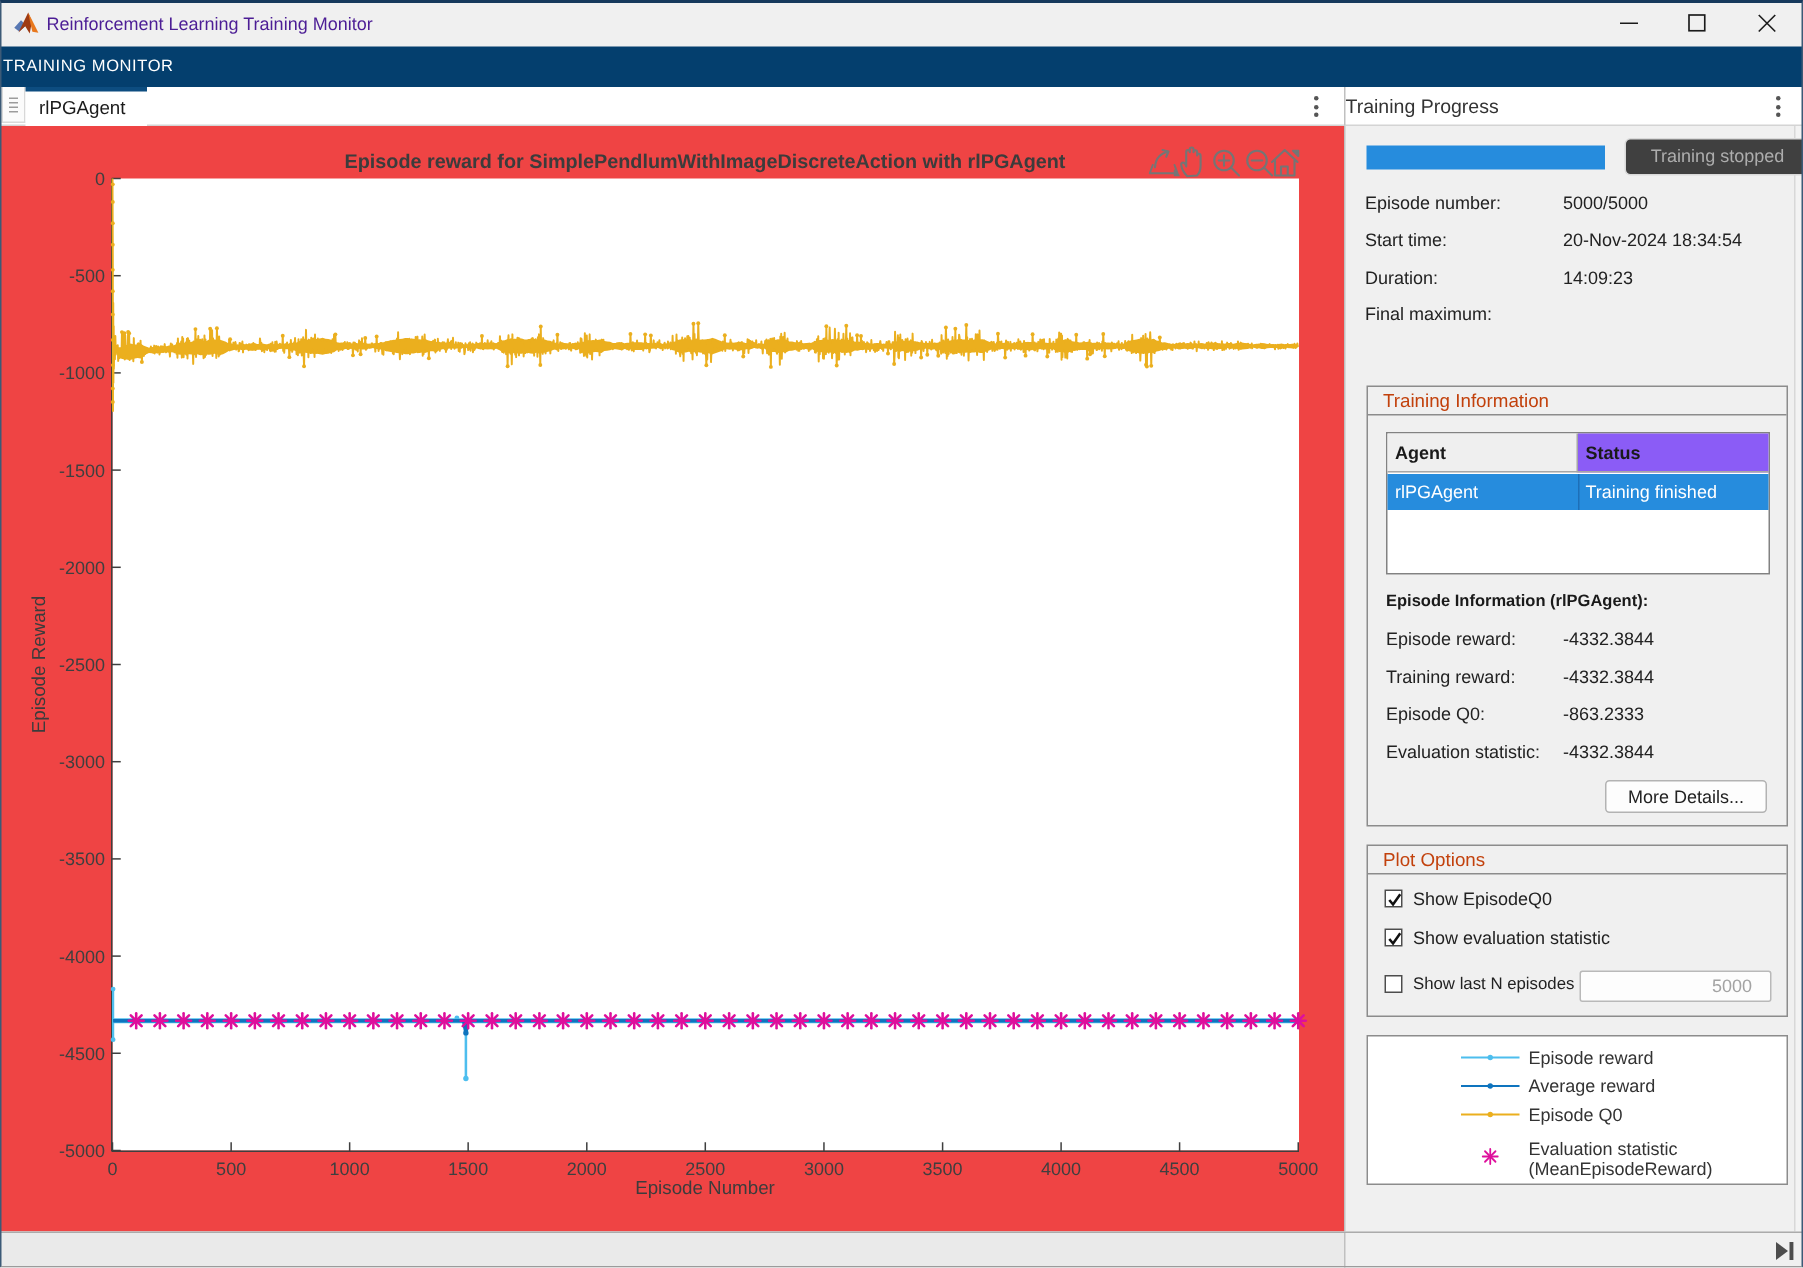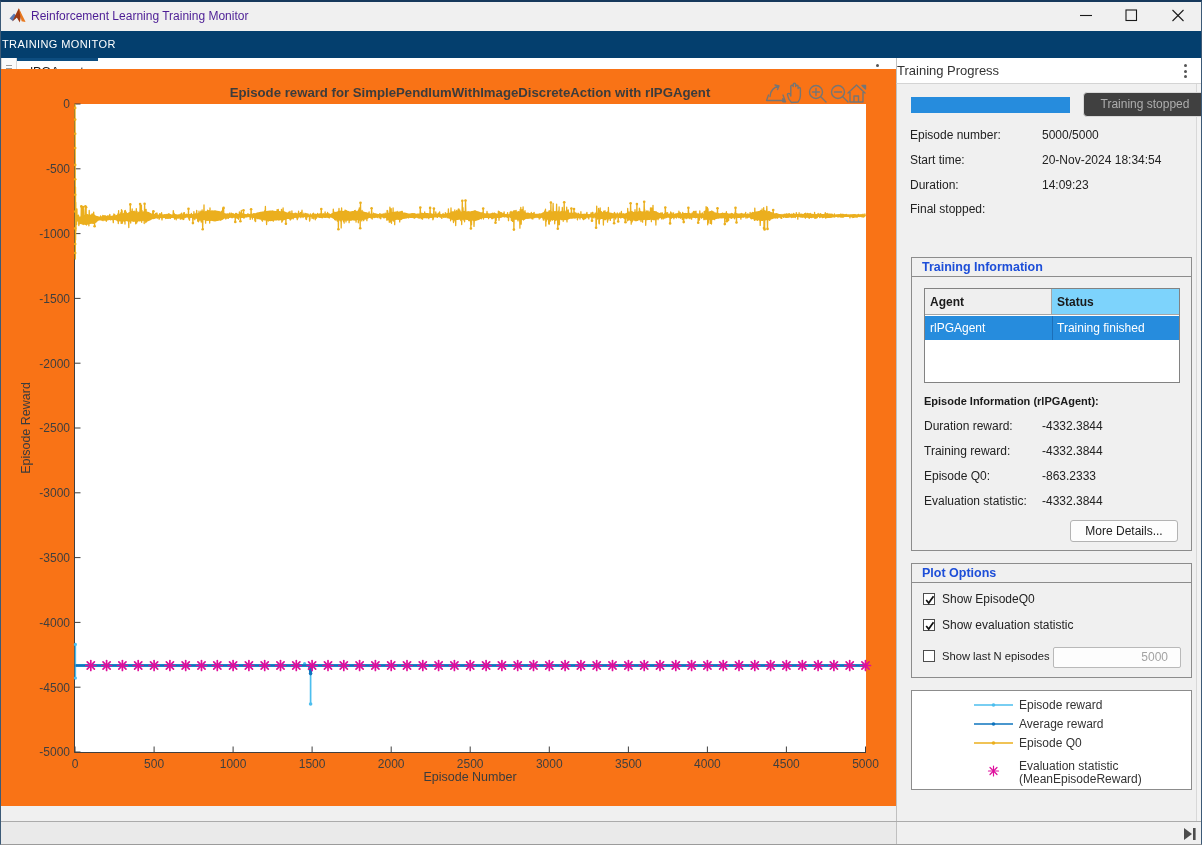--- a/index.html
+++ b/index.html
@@ -8,32 +8,32 @@
   border-left:1px solid #3c5a77; border-right:1px solid #3c5a77; border-bottom:1px solid #9b9b9b;
   z-index:50; pointer-events:none; }
 #titlebar { left:0; top:0; width:1202px; height:31px; background:#f0f0f0; }
 #title { left:31px; top:9px; font-size:12px; color:#4c1d95; }
 #ribbon { left:0; top:31px; width:1202px; height:27px; background:#043f6e; color:#fff;
   font-size:11px; letter-spacing:0.4px; line-height:27px; padding-left:2px; }
 #tabrow { left:0; top:58px; width:896px; height:26px; background:#fff; border-bottom:1px solid #d4d4d4; }
 #menubox { left:1px; top:58px; width:16px; height:24px; background:#fbfbfb; border:1px solid #d8d8d8; border-top:none; }
 #tab { left:17px; top:58px; width:81px; height:26px; background:#fff; border-top:3px solid #0d4d80;
   font-size:12.5px; color:#1b1b1b; text-align:left; padding-left:9px; line-height:22px; }
-#chart { left:0; top:69px; width:896px; height:737px; background:#f97316; }
+#chart { left:0; top:84px; width:896px; height:737px; background:#ef4444; }
 #pheader { left:896px; top:58px; width:306px; height:26px; background:#fff; border-bottom:1px solid #d4d4d4;
   border-left:1px solid #c0c0c0; font-size:13px; color:#333; line-height:26px; }
 #rpanel { left:896px; top:84px; width:306px; height:737px; background:#f0f0f0; border-left:1px solid #c0c0c0; }
 #statusbar { left:0; top:821px; width:1202px; height:24px; background:#eaeaea; border-top:1px solid #ababab; }
 #statusbar .r { position:absolute; left:896px; top:0; width:306px; height:24px; background:#f0f0f0; border-left:1px solid #c0c0c0; }
 .dots3 { width:3px; }
 .dots3 span { display:block; width:3px; height:3px; border-radius:50%; background:#555; margin-bottom:2.5px; }
 .lbl { font-size:12px; color:#222; }
 .box { position:absolute; border:1px solid #8c8c8c; }
-.boxtitle { height:19px; line-height:19px; padding-left:10px; font-size:12.5px; font-weight:bold;
-  color:#1d4ed8; border-bottom:1px solid #8c8c8c; }
+.boxtitle { height:19px; line-height:19px; padding-left:10px; font-size:12.5px; font-weight:normal;
+  color:#c2410c; border-bottom:1px solid #8c8c8c; }
 .cb { position:absolute; width:12px; height:12px; background:#fff; border:1px solid #4d4d4d; }
 .cb svg { position:absolute; left:0px; top:0px; }
 </style></head><body>
 
 <div id="titlebar" class="abs">
   <svg class="abs" style="left:9px;top:7px" width="18" height="17" viewBox="0 0 18 17">
     <polygon points="0.5,11.5 5,6.5 8.5,9.8 3.8,14" fill="#5878b3"></polygon>
     <polygon points="3.3,14.6 9.8,1.3 12.3,7.3 10.8,15.4 7.8,10.5" fill="#9e3a12"></polygon>
     <polygon points="9.8,1.3 16.6,14.9 12.6,14.2 11.3,8.8" fill="#e8781e"></polygon>
   </svg>
@@ -294,37 +294,37 @@
   <div class="abs" style="left:14px;top:13px;width:159px;height:16px;background:#268cdd"></div>
   <div class="abs" style="left:186px;top:8px;width:124px;height:25px;background:#404040;border:1px solid #d9d9d9;border-radius:4px;
        font-size:12px;color:#adadad;text-align:center;line-height:23px">Training stopped</div>
 
   <div class="abs lbl" style="left:13px;top:44px">Episode number:</div>
   <div class="abs lbl" style="left:145px;top:44px">5000/5000</div>
   <div class="abs lbl" style="left:13px;top:69px">Start time:</div>
   <div class="abs lbl" style="left:145px;top:69px">20-Nov-2024 18:34:54</div>
   <div class="abs lbl" style="left:13px;top:94px">Duration:</div>
   <div class="abs lbl" style="left:145px;top:94px">14:09:23</div>
-  <div class="abs lbl" style="left:13px;top:118px">Final stopped:</div>
+  <div class="abs lbl" style="left:13px;top:118px">Final maximum:</div>
 
   <div class="box" style="left:14px;top:173px;width:281px;height:294px">
     <div class="boxtitle">Training Information</div>
     <div class="abs" style="left:12px;top:30px;width:256px;height:95px;background:#fff;border:1px solid #828282">
       <div class="abs" style="left:0;top:0;width:127px;height:26px;border-right:1px solid #a6a6a6;border-bottom:1px solid #a6a6a6;background:#efefef;
            font-size:12px;font-weight:bold;color:#1a1a1a;line-height:26px;padding-left:5px">Agent</div>
-      <div class="abs" style="left:127px;top:0;width:127px;height:26px;border-bottom:1px solid #a6a6a6;background:#7dd3fc;
+      <div class="abs" style="left:127px;top:0;width:127px;height:26px;border-bottom:1px solid #a6a6a6;background:#8b5cf6;
            font-size:12px;font-weight:bold;color:#1a1a1a;line-height:26px;padding-left:5px">Status</div>
       <div class="abs" style="left:0;top:27px;width:254px;height:24px;background:#268cdd;color:#fff;font-size:12px;line-height:24px">
         <span style="padding-left:5px">rlPGAgent</span>
         <span class="abs" style="left:132px">Training finished</span>
         <span class="abs" style="left:127px;top:0;width:1px;height:24px;background:#1d6fb8"></span>
       </div>
     </div>
     <div class="abs" style="left:12px;top:137px;font-size:11px;font-weight:bold;color:#1a1a1a">Episode Information (rlPGAgent):</div>
-    <div class="abs lbl" style="left:12px;top:161px">Duration reward:</div>
+    <div class="abs lbl" style="left:12px;top:161px">Episode reward:</div>
     <div class="abs lbl" style="left:130px;top:161px">-4332.3844</div>
     <div class="abs lbl" style="left:12px;top:186px">Training reward:</div>
     <div class="abs lbl" style="left:130px;top:186px">-4332.3844</div>
     <div class="abs lbl" style="left:12px;top:211px">Episode Q0:</div>
     <div class="abs lbl" style="left:130px;top:211px">-863.2333</div>
     <div class="abs lbl" style="left:12px;top:236px">Evaluation statistic:</div>
     <div class="abs lbl" style="left:130px;top:236px">-4332.3844</div>
     <div class="abs" style="left:158px;top:262px;width:108px;height:22px;background:#fdfdfd;border:1px solid #b3b3b3;border-radius:3px;
          font-size:12px;color:#222;text-align:center;line-height:20px">More Details...</div>
   </div>

